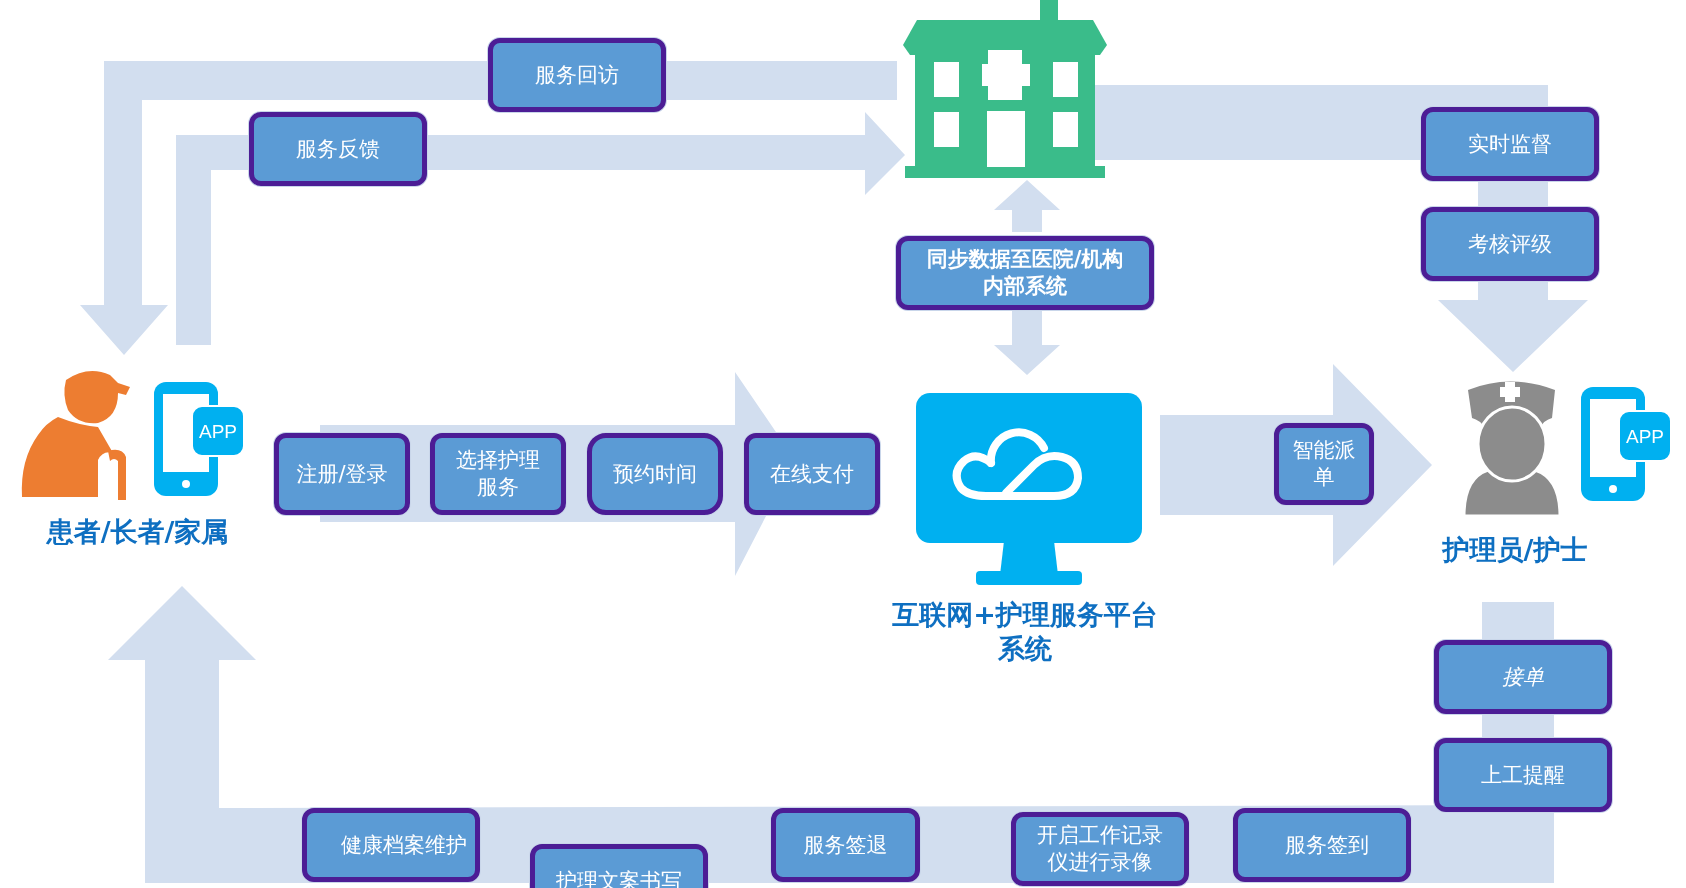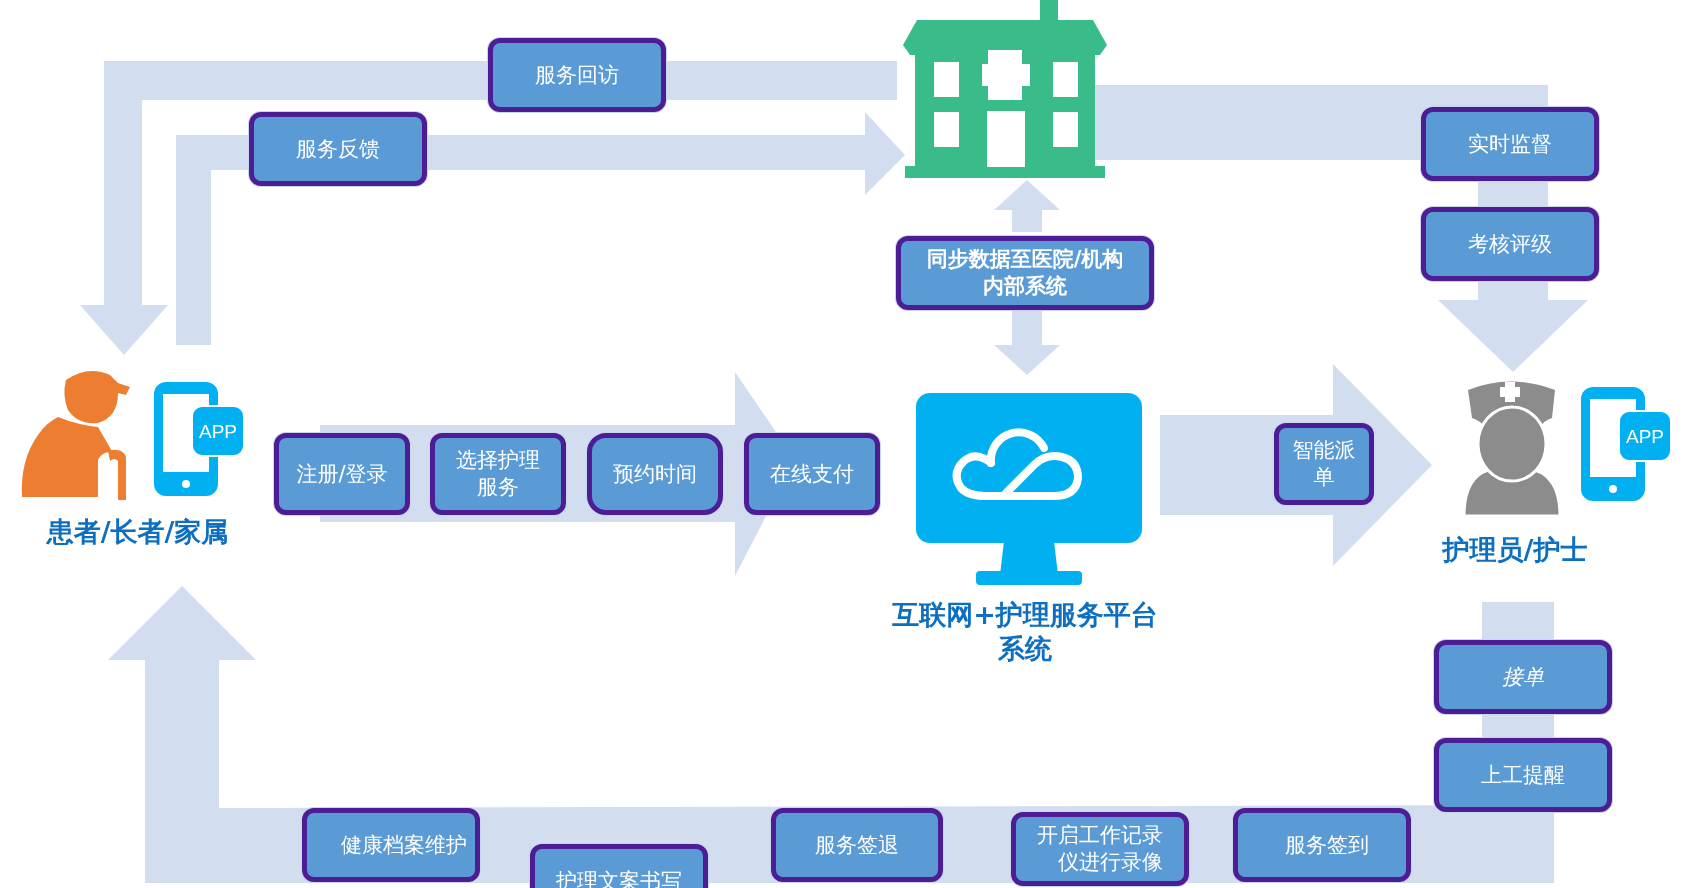--- a/index.html
+++ b/index.html
@@ -127,16 +127,16 @@
 <div class="box" style="left:744px;top:433px;width:136px;height:82px;">在线支付</div>
 
 <div class="box" style="left:1246px;top:423px;width:100px;height:82px;margin-left:28px;">智能派
 单</div>
 
 <div class="box" style="left:1434px;top:640px;width:178px;height:74px;font-style:italic;">接单</div>
 <div class="box" style="left:1434px;top:738px;width:178px;height:74px;">上工提醒</div>
 
 <div class="box" style="left:302px;top:808px;width:178px;height:74px;padding-left:32px;">健康档案维护</div>
 <div class="box" style="left:530px;top:844px;width:178px;height:74px;">护理文案书写</div>
-<div class="box" style="left:771px;top:808px;width:172px;height:74px;">服务签退</div>
-<div class="box" style="left:1011px;top:812px;width:178px;height:74px;text-align:right;">开启工作记录
+<div class="box" style="left:771px;top:808px;width:149px;height:74px;">服务签退</div>
+<div class="box" style="left:1011px;top:812px;width:178px;height:74px;">开启工作记录
 仪进行录像</div>
 <div class="box" style="left:1233px;top:808px;width:178px;height:74px;padding-left:16px;">服务签到</div>
 
 </body></html>

